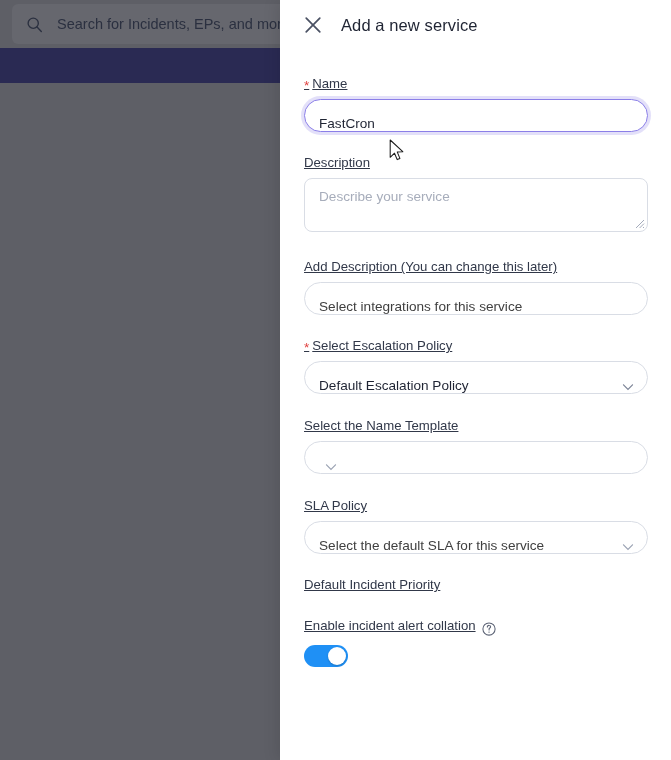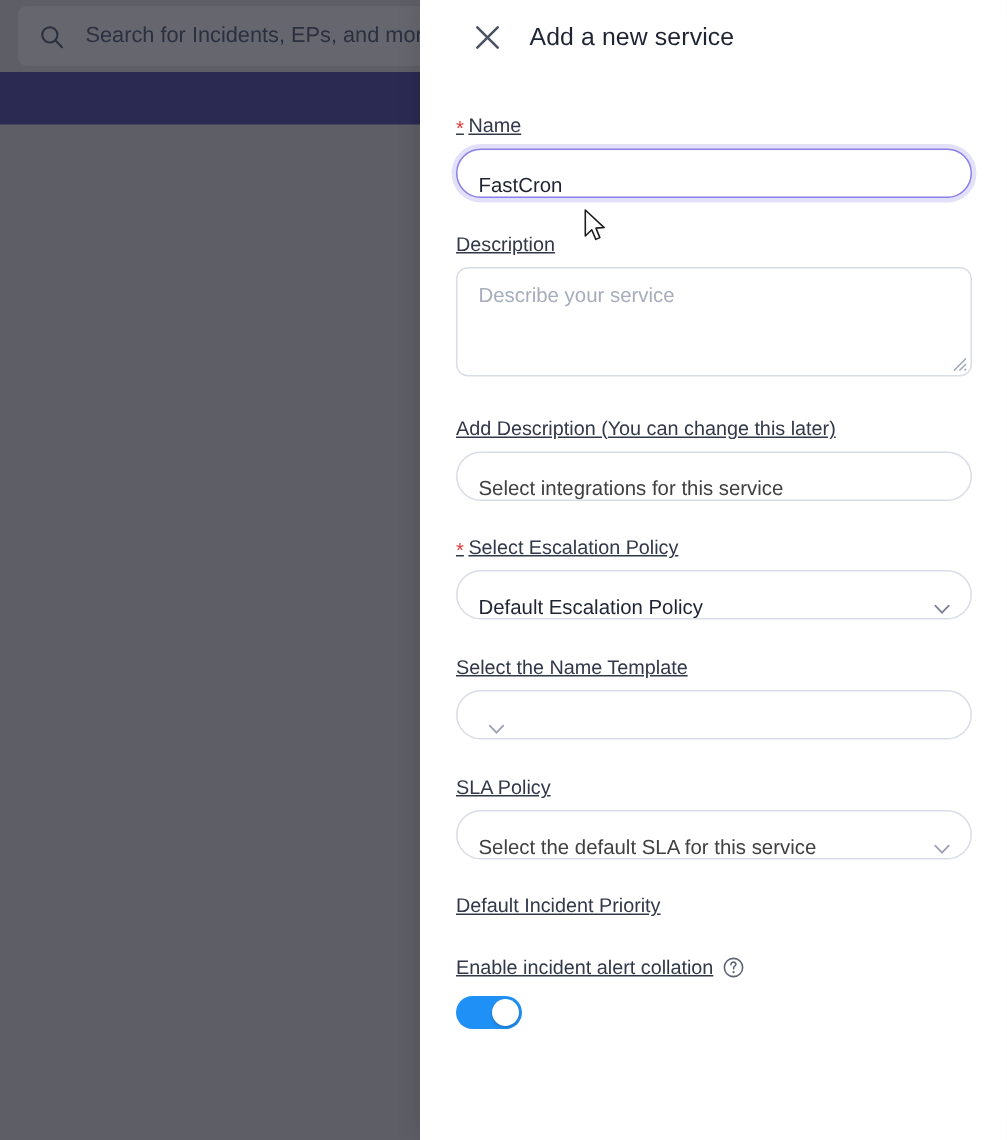--- a/index.html
+++ b/index.html
@@ -71,21 +71,21 @@
     background: #ffffff;
     box-shadow: -3px 0 14px rgba(0,0,0,0.10);
     overflow: hidden;
   }
 
   #drawer-header {
     position: relative;
     height: 50px;
     display: flex;
     align-items: center;
-    padding-left: 36px;
+    padding-left: 24px;
   }
   #close-btn {
     width: 18px; height: 18px;
     flex: 0 0 auto;
     cursor: pointer;
     display: block;
   }
   #drawer-title {
     margin-left: 19px;
     font-size: 16.5px;
@@ -141,21 +141,21 @@
 
   .chev {
     width: 12px; height: 12px;
     flex: 0 0 auto;
     margin-left: 6px;
     display: block;
   }
 
   .ta {
     width: 344px;
-    height: 73px;
+    height: 54px;
     border: 1px solid #d9dde5;
     border-radius: 8px;
     background: #fff;
     padding: 10px 14px;
     font-size: 13.6px;
     color: #a7adbb;
     position: relative;
     font-family: "Liberation Sans", sans-serif;
   }
   .ta .grip {
@@ -195,21 +195,21 @@
   }
   .help-icon {
     width: 14px; height: 14px;
     margin-left: 6px;
     position: relative;
     top: 2px;
     display: inline-block;
     vertical-align: baseline;
     cursor: pointer;
   }
-  .label-inline { display: flex; align-items: flex-start; margin-bottom: 11px; }
+  .label-inline { display: flex; align-items: flex-end; margin-bottom: 11px; }
 
   
   #cursor {
     position: absolute;
     left: 389px;
     top: 139px;
     width: 16px;
     height: 24px;
     pointer-events: none;
   }

